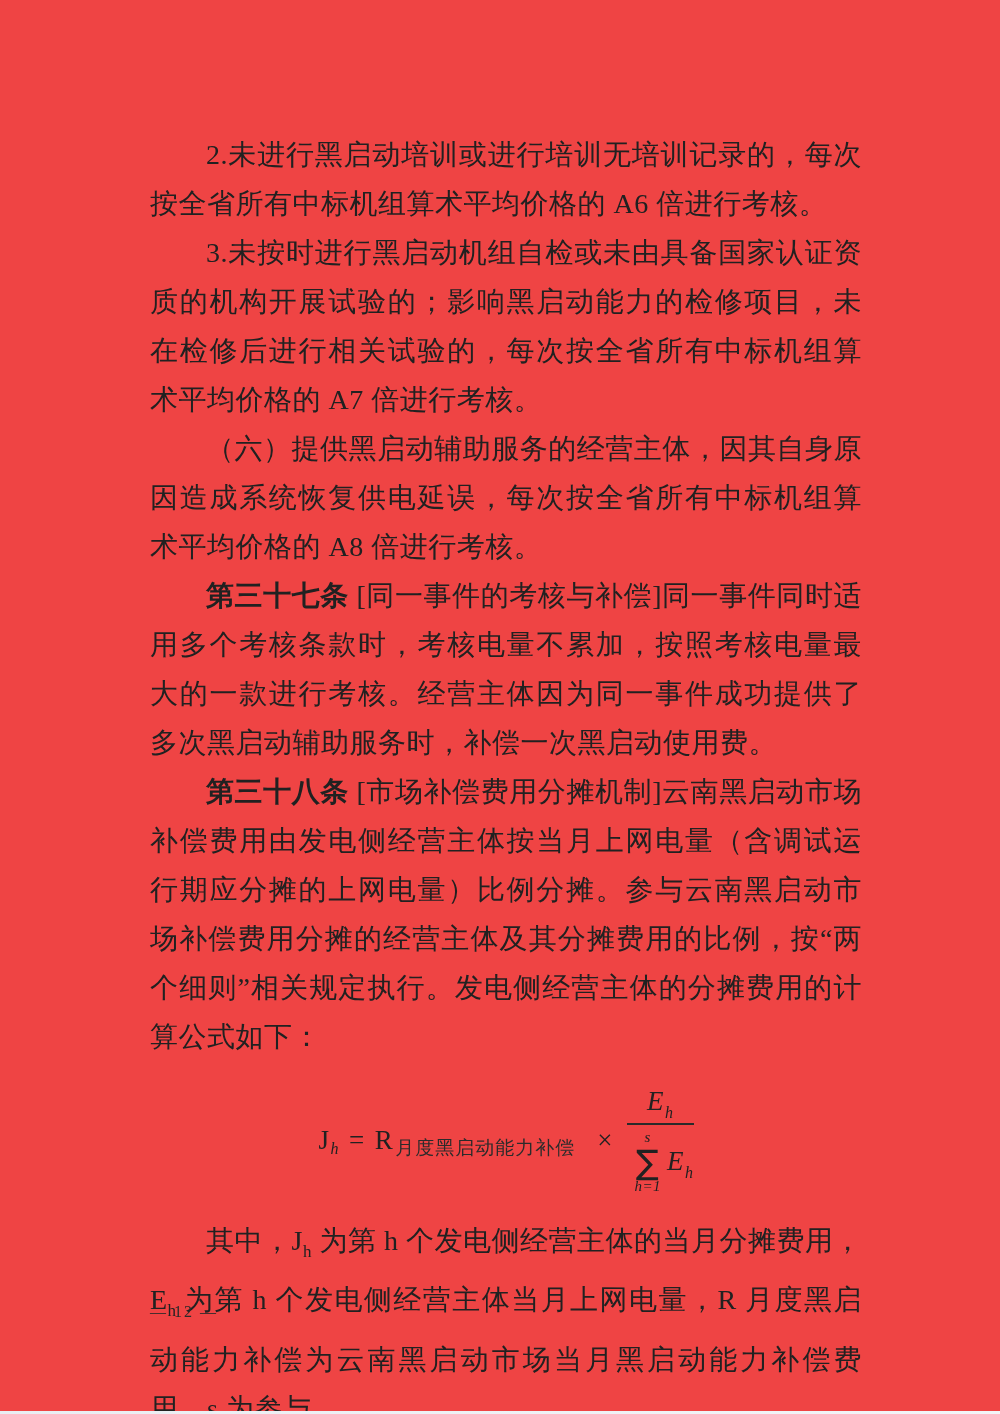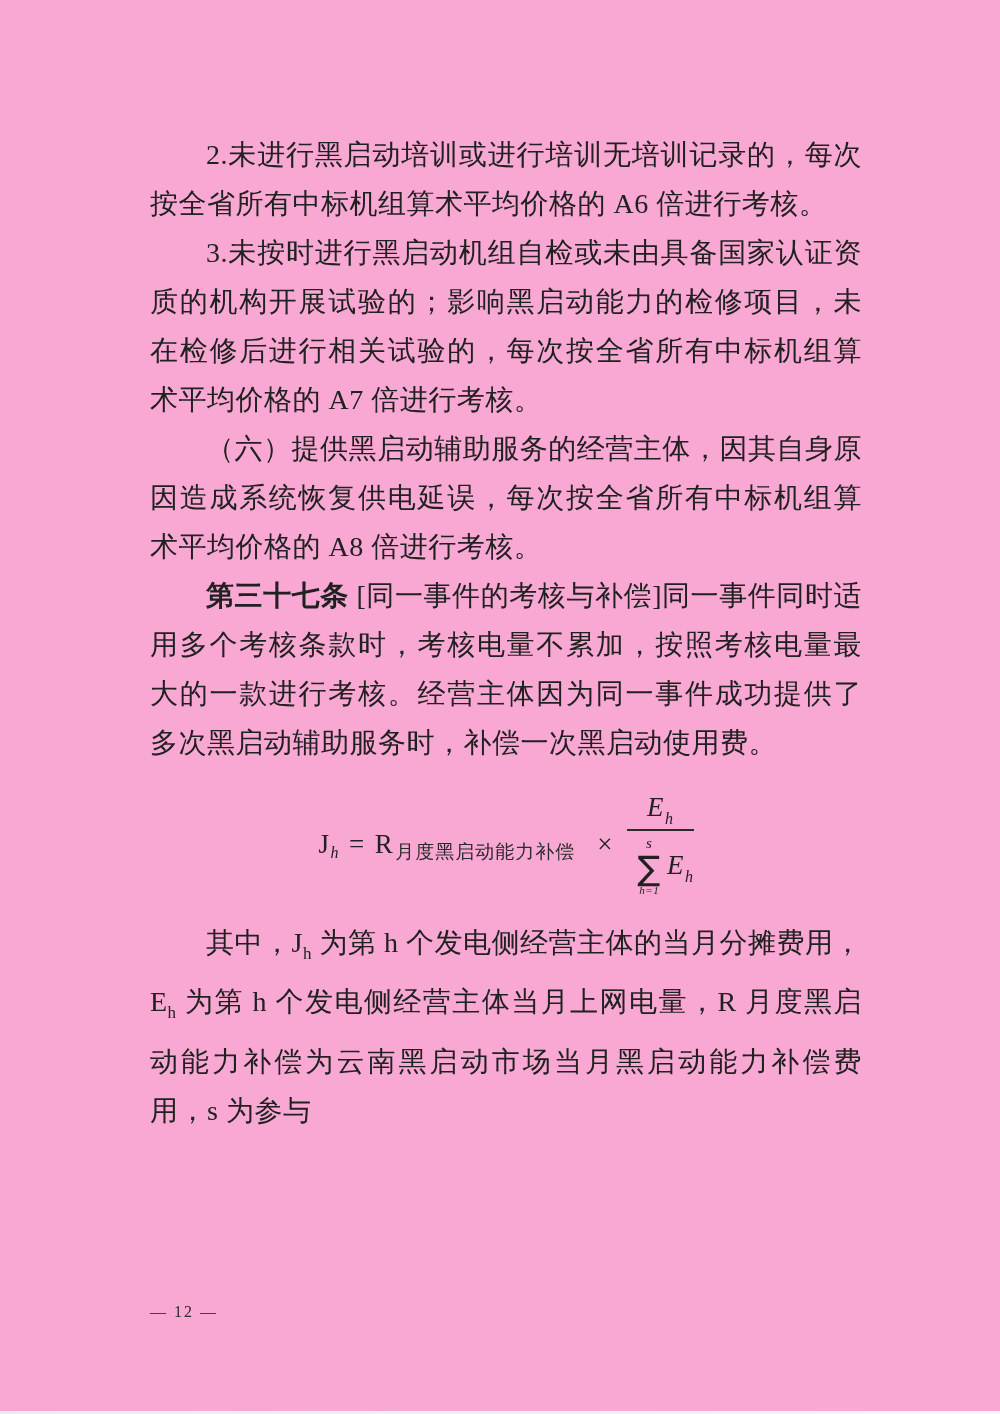--- a/index.html
+++ b/index.html
@@ -4,21 +4,21 @@
 <style>
   html, body {
     margin: 0;
     padding: 0;
     background: #ffffff;
   }
   .page {
     position: relative;
     width: 1000px;
     height: 1414px;
-    background: #f9a8d4;
+    background: #ef4444;
     overflow: hidden;
     font-family: "Liberation Serif", "DejaVu Serif", serif;
     color: #212121;
   }
   .content {
     position: absolute;
     left: 150px;
     top: 130px;
     width: 712px;
     font-size: 28px;
@@ -107,21 +107,21 @@
     font-size: 15px;
     font-style: italic;
     line-height: 1;
   }
   .sigma-glyph {
     font-size: 34px;
     line-height: 1;
     font-family: "DejaVu Sans", sans-serif;
   }
   .sigma-lower {
-    font-size: 11px;
+    font-size: 15px;
     font-style: italic;
     line-height: 1;
   }
   
   .inline-sub {
     font-size: 17px;
     vertical-align: sub;
     font-family: "Liberation Serif", "DejaVu Serif", serif;
   }
   
@@ -150,20 +150,21 @@
   <div class="content">
 
     <p class="para">2.未进行黑启动培训或进行培训无培训记录的，每次按全省所有中标机组算术平均价格的 A6 倍进行考核。</p>
 
     <p class="para">3.未按时进行黑启动机组自检或未由具备国家认证资质的机构开展试验的；影响黑启动能力的检修项目，未在检修后进行相关试验的，每次按全省所有中标机组算术平均价格的 A7 倍进行考核。</p>
 
     <p class="para">（六）提供黑启动辅助服务的经营主体，因其自身原因造成系统恢复供电延误，每次按全省所有中标机组算术平均价格的 A8 倍进行考核。</p>
 
     <p class="para"><span class="para-head">第三十七条</span><span> [同一事件的考核与补偿]同一事件同时适用多个考核条款时，考核电量不累加，按照考核电量最大的一款进行考核。经营主体因为同一事件成功提供了多次黑启动辅助服务时，补偿一次黑启动使用费。</span></p>
 
+    <p class="para"><span class="para-head">第三十八条</span><span> [市场补偿费用分摊机制]云南黑启动市场补偿费用由发电侧经营主体按当月上网电量（含调试运行期应分摊的上网电量）比例分摊。参与云南黑启动市场补偿费用分摊的经营主体及其分摊费用的比例，按“两个细则”相关规定执行。发电侧经营主体的分摊费用的计算公式如下：</span></p>
 
     <div class="formula-block">
       <span class="formula-row">
         <span class="f-var">J</span>
           <span class="f-sub">h</span>
         <span class="f-op">=</span>
         <span class="f-var">R</span>
           <span class="f-sub-cjk">月度黑启动能力补偿</span>
         <span class="f-op f-times">×</span>
         <span class="frac">

